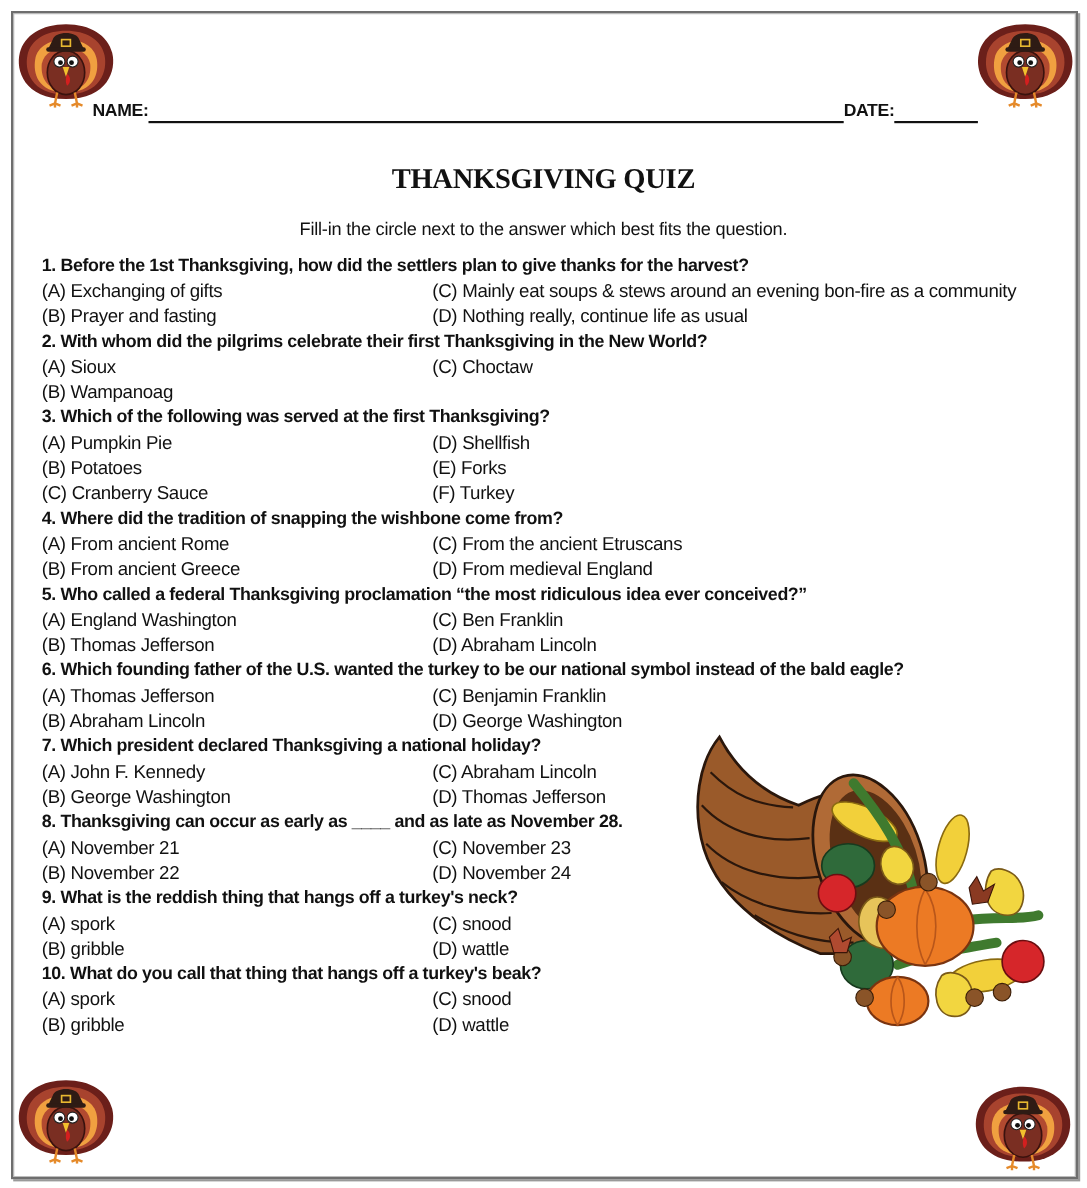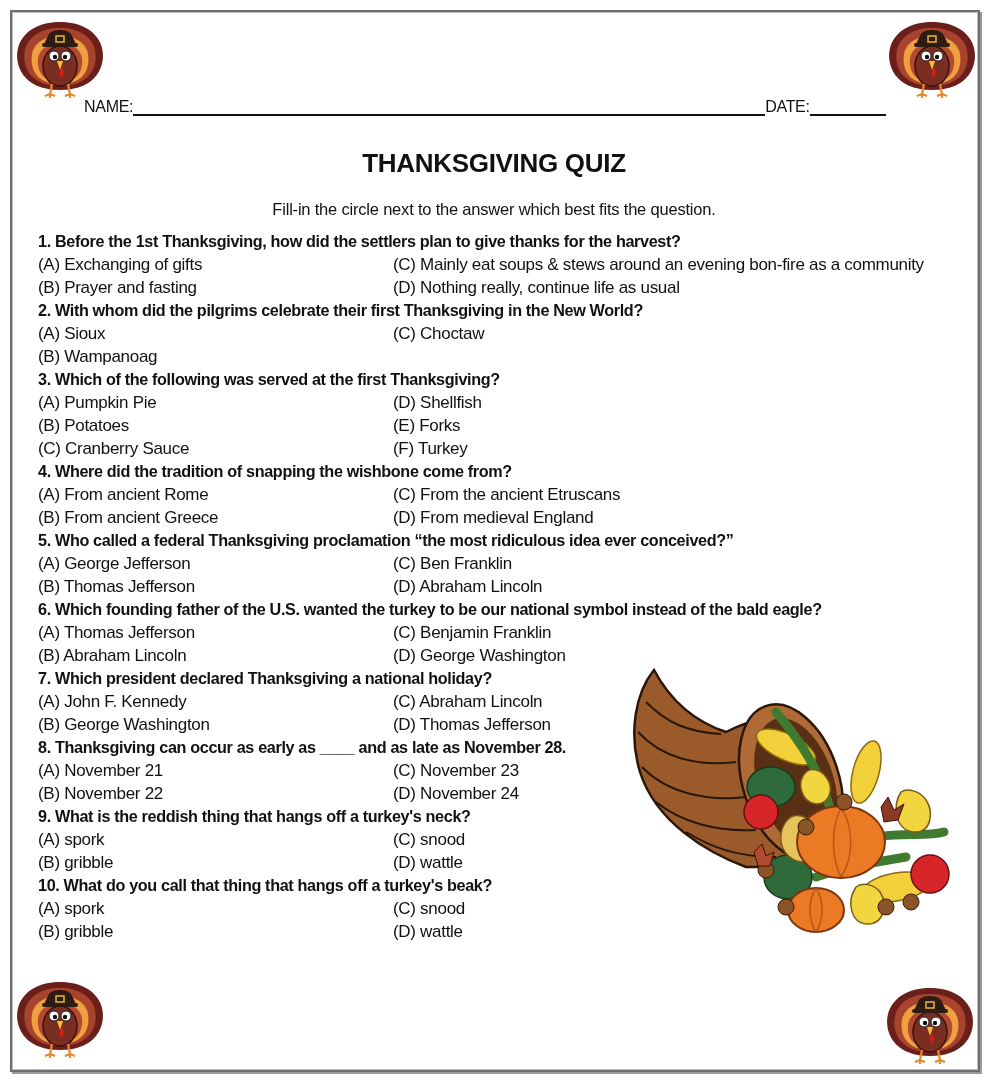--- a/index.html
+++ b/index.html
@@ -1,22 +1,22 @@
 <!DOCTYPE html>
 <html><head>
 <meta charset="utf-8">
 <style>
   html, body { margin:0; padding:0; background:#ffffff; }
   body { width:988px; height:1080px; position:relative; overflow:hidden; font-family:"Liberation Sans", sans-serif; color:#111; }
   .frame { position:absolute; left:10px; top:10px; width:966px; height:1058px; border:2px solid #6e6e6e; box-shadow: inset 0 0 0 1px #bdbdbd, 2px 2px 0 #9a9a9a; background:#fff; }
   .turkey { position:absolute; width:96px; height:84px; }
   .turkey svg { width:100%; height:100%; display:block; }
-  .name-row { position:absolute; left:84px; top:92px; width:815px; height:24px; font-weight:normal; font-size:16px; display:flex; align-items:flex-end; letter-spacing:-0.3px; }
+  .name-row { position:absolute; left:84px; top:92px; width:815px; height:24px; font-weight:bold; font-size:16px; display:flex; letter-spacing:-0.3px; }
   .name-row .line { border-bottom:2px solid #111; height:18px; }
-  .title { position:absolute; left:0; width:988px; top:148px; text-align:center; font-weight:bold; font-size:26px; letter-spacing:-0.3px; }
+  .title { position:absolute; left:0; width:988px; top:148px; text-align:center; font-weight:bold; font-size:26px; letter-spacing:-0.3px;font-family:Liberation Serif, serif; }
   .subtitle { position:absolute; left:0; width:988px; top:184px; text-align:center; font-size:16.5px; letter-spacing:-0.2px;margin-top:16px; }
   .quiz { position:absolute; left:38px; top:230px; width:930px; }
   .q { font-weight:bold; font-size:16.2px; height:23px; line-height:23px; white-space:nowrap; letter-spacing:-0.35px; }
   .opt-row { display:flex; height:23px; line-height:23px; font-size:17px; white-space:nowrap; letter-spacing:-0.3px; }
   .opt-row .left { width:355px; }
   .opt-row .right { flex:1; }
   .cornucopia { position:absolute; left:626px; top:662px; width:335px; height:275px; }
   .cornucopia svg { width:100%; height:100%; display:block; }
 </style>
 </head>
@@ -157,21 +157,21 @@
       <span class="left">(A) From ancient Rome</span>
       <span class="right">(C) From the ancient Etruscans</span>
     </div>
   <div class="opt-row">
       <span class="left">(B) From ancient Greece</span>
       <span class="right">(D) From medieval England</span>
     </div>
 
   <div class="q">5. Who called a federal Thanksgiving proclamation “the most ridiculous idea ever conceived?”</div>
   <div class="opt-row">
-      <span class="left">(A) George Jefferson</span>
+      <span class="left">(A) England Washington</span>
       <span class="right">(C) Ben Franklin</span>
     </div>
   <div class="opt-row">
       <span class="left">(B) Thomas Jefferson</span>
       <span class="right">(D) Abraham Lincoln</span>
     </div>
 
   <div class="q">6. Which founding father of the U.S. wanted the turkey to be our national symbol instead of the bald eagle?</div>
   <div class="opt-row">
       <span class="left">(A) Thomas Jefferson</span>

